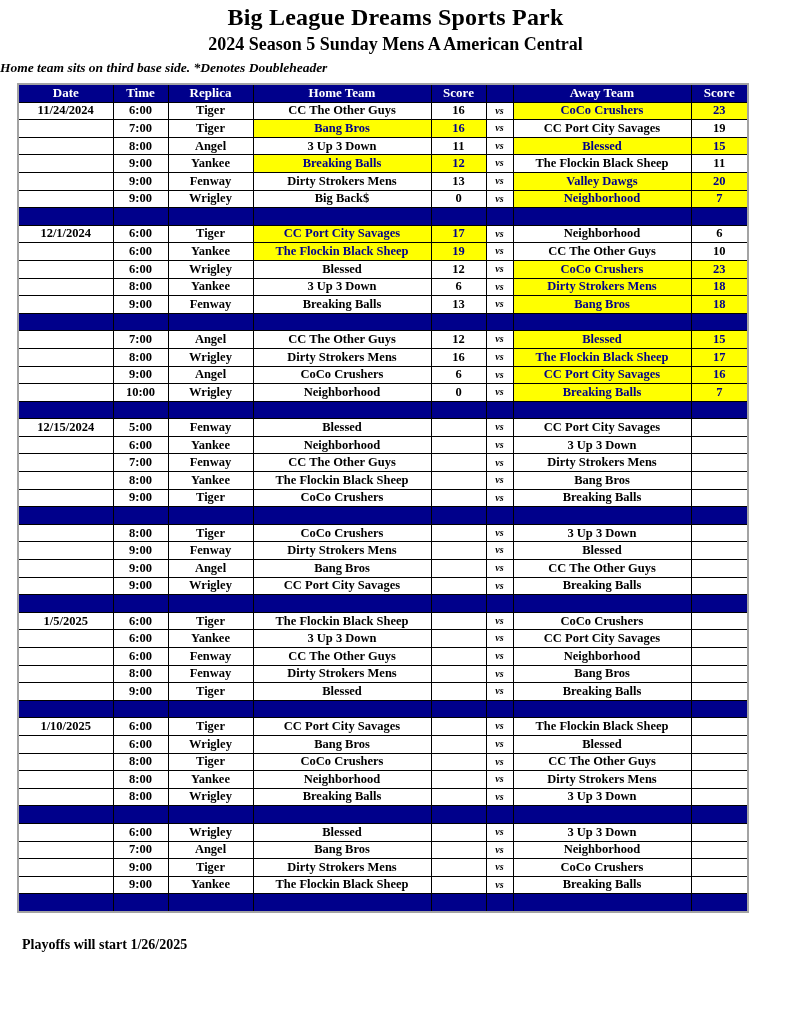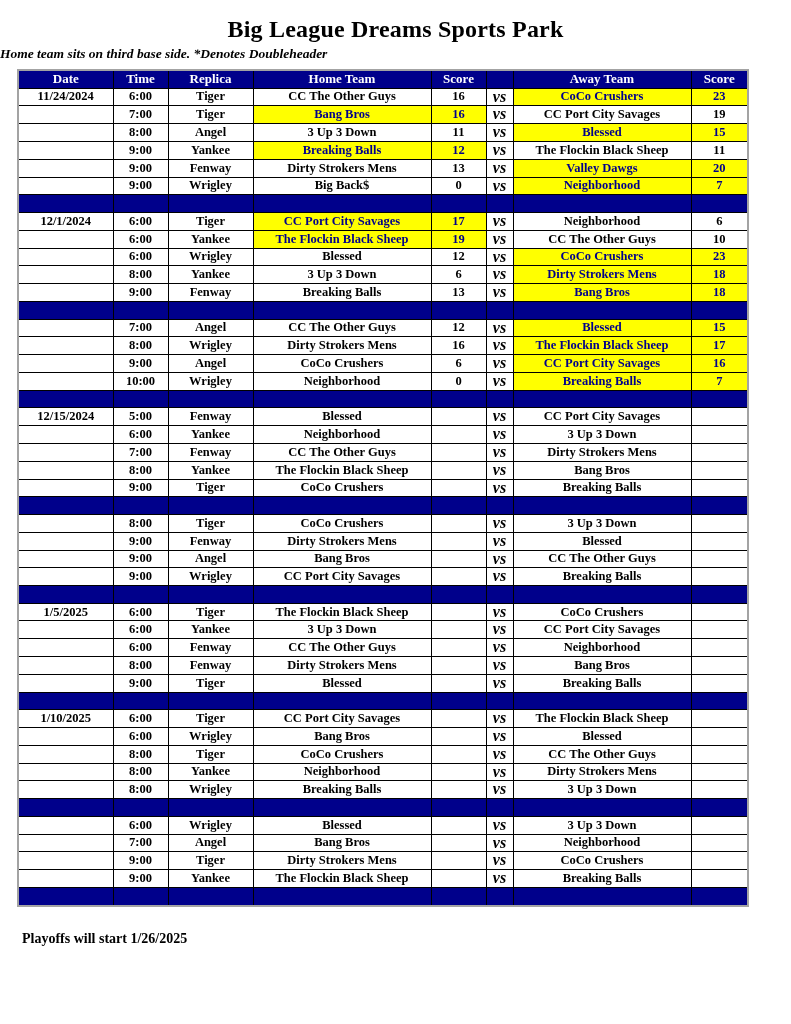--- a/index.html
+++ b/index.html
@@ -1,34 +1,35 @@
 <!DOCTYPE html>
 <html style="--navy: #00008B; --yellow: #FFFF00; --header-text: #FFFFFF;"><head>
 <meta charset="utf-8">
 <style>
   html,body{margin:0;padding:0;background:#fff;}
   body{width:791px;height:1024px;font-family:"Liberation Serif",serif;color:#000;overflow:hidden;}
-  .page{padding-top:14px;}
+  .page{padding-top:2px;}
   .title{font-size:24px;font-weight:bold;text-align:center;margin:2px 0 3px 0;letter-spacing:.2px;}
   .subtitle{font-size:18px;font-weight:bold;text-align:center;margin:0 0 5px 0;}
   .note{font-size:13.5px;font-weight:bold;font-style:italic;text-align:left;margin:0 0 7px 0;}
   table{border-collapse:collapse;table-layout:fixed;margin-left:17px;width:730px;border:2px solid #a3a3a3;}
   th,td{border:1px solid #000;padding:0;height:16.6px;text-align:center;vertical-align:middle;
         font-weight:bold;font-size:12.5px;line-height:1.05;white-space:nowrap;overflow:hidden;}
   thead th{background:var(--navy,#00008B);color:var(--header-text,#fff);font-size:13px;}
   tr.separator td{background:var(--navy,#00008B);}
   td.win{background:var(--yellow,#FFFF00);color:var(--navy,#00008B);}
-  td.vs{font-style:italic;font-size:16px;}
+  td.vs{font-style:italic;font-size:10px;}
   .footer{margin:24px 0 0 22px;font-weight:bold;font-size:14px;}
 </style>
 </head>
 <body>
 
 <div class="page">
   <div class="title">Big League Dreams Sports Park</div>
+  <div class="subtitle">2024 Season 5 Sunday Mens A American Central</div>
   <div class="note">Home team sits on third base side.  *Denotes Doubleheader</div>
 
   <table>
     <colgroup>
       <col style="width:95px">
         <col style="width:55px">
         <col style="width:85px">
         <col style="width:178px">
       <col style="width:55px">
         <col style="width:27px">

